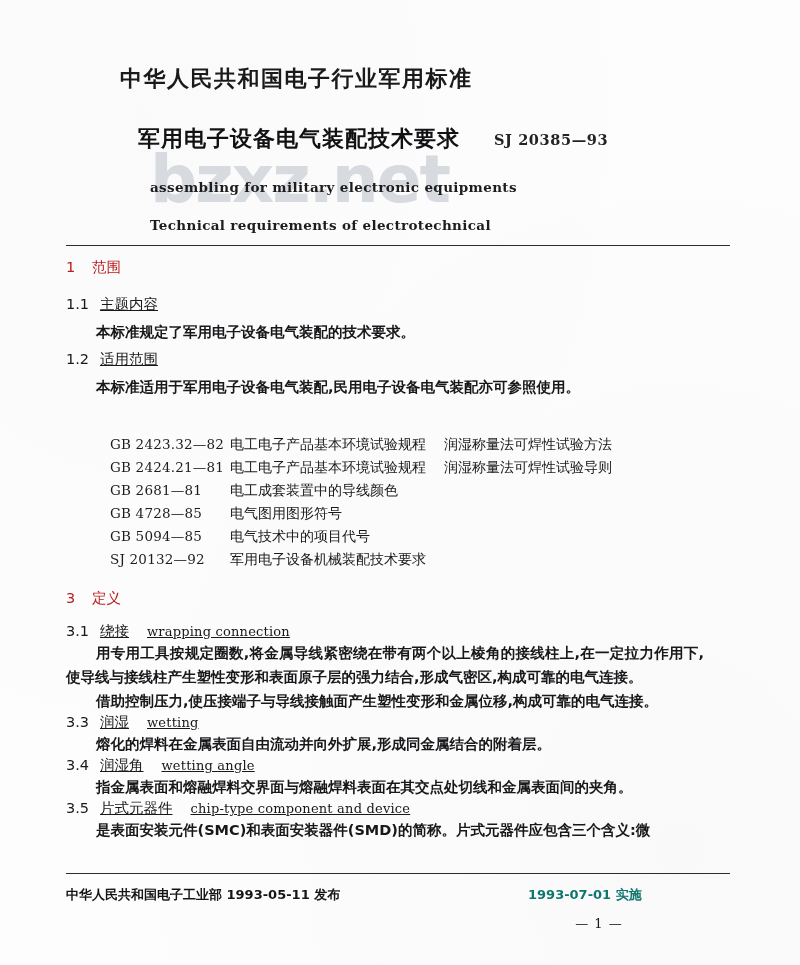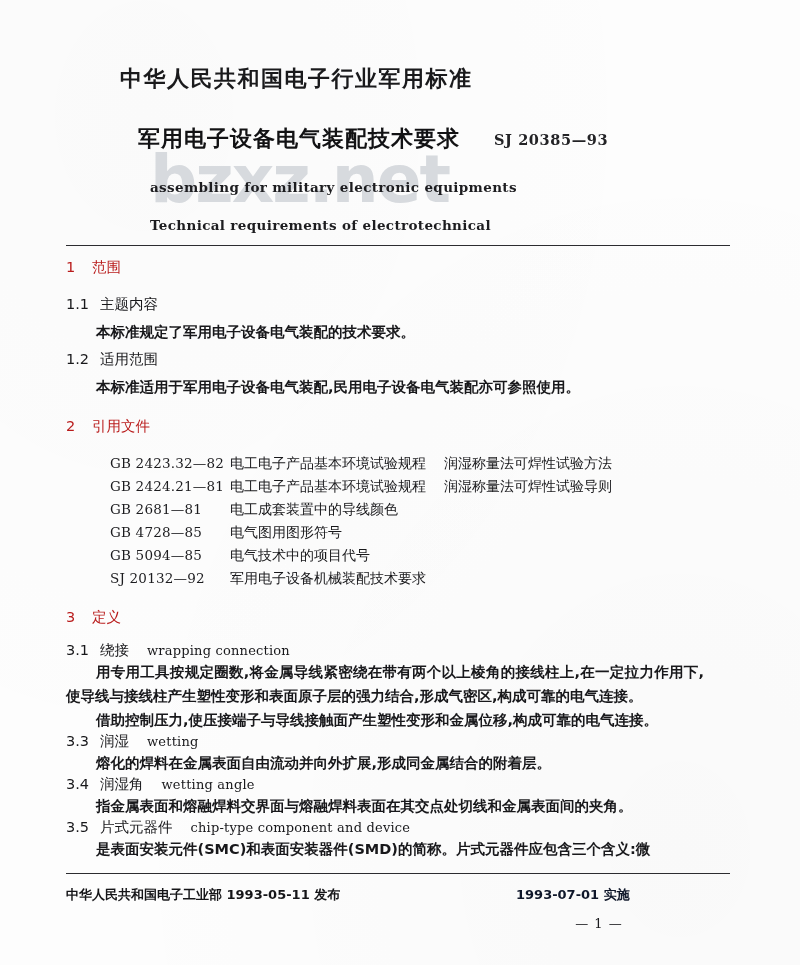--- a/index.html
+++ b/index.html
@@ -129,20 +129,21 @@
     color: #b91c1c;
     margin-left: 66px;
   }
   .h1 .num { display: inline-block; min-width: 26px; }
 
   .h2 {
     font-family: "DejaVu Sans", "Liberation Sans", sans-serif;
     font-size: 14.5px;
     color: #18181b;
     margin-left: 66px;
+    text-decoration: underline;
   }
   .h2 .num { display: inline-block; min-width: 34px; }
   .h2 .en {
     font-family: "DejaVu Serif", "Liberation Serif", serif;
     font-size: 13px;
     font-weight: normal;
     margin-left: 18px;
     letter-spacing: 0.2px;
   }
 
@@ -204,26 +205,26 @@
     position: absolute;
     left: 66px;
     top: 0;
     font-family: "DejaVu Sans", "Liberation Sans", sans-serif;
     font-weight: bold;
     font-size: 13px;
     color: #151518;
   }
   .ft-right {
     position: absolute;
-    left: 516px;
+    left: 528px;
     top: 0;
     font-family: "DejaVu Sans", "Liberation Sans", sans-serif;
     font-weight: bold;
     font-size: 13px;
-    color: #0f172a;
+    color: #0f766e;
     text-align: right;
   }
   #page-no {
     position: absolute;
     left: 519px;
     top: 30px;
     width: 160px;
     text-align: center;
     font-family: "DejaVu Serif", "Liberation Serif", serif;
     font-size: 13px;
@@ -272,23 +273,20 @@
     <div class="sp-6"></div>
 
     <div class="blk h2">
       <span class="num">1.2</span><span>适用范围</span>
     </div>
     <div class="sp-6"></div>
     <div class="para ind">本标准适用于军用电子设备电气装配,民用电子设备电气装配亦可参照使用。</div>
 
     <div class="sp-18"></div>
 
-    <div class="blk h1">
-      <span class="num">2</span><span>引用文件</span>
-    </div>
 
     <div id="ref-list">
 
       <div class="ref-row">
         <div class="ref-code">GB 2423.32—82</div>
         <div class="ref-title">
           <span>电工电子产品基本环境试验规程</span><span class="second">润湿称量法可焊性试验方法</span>
         </div>
       </div>
 

